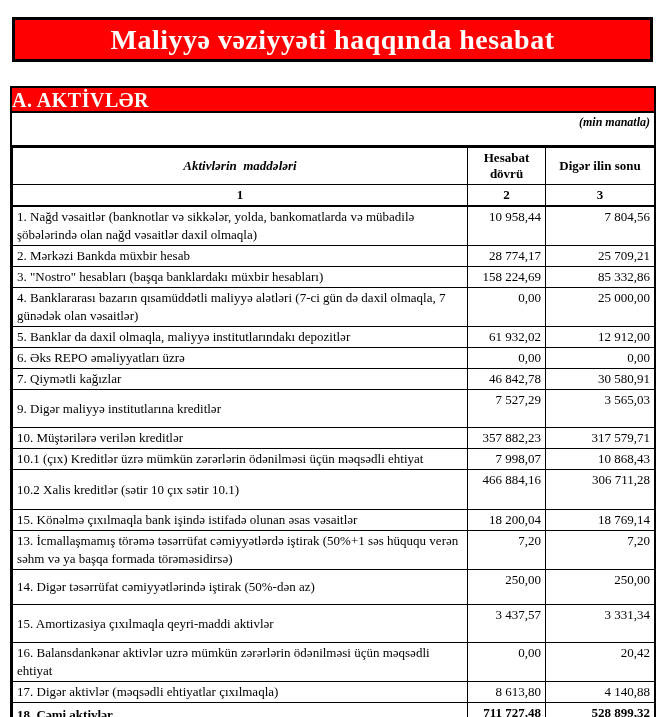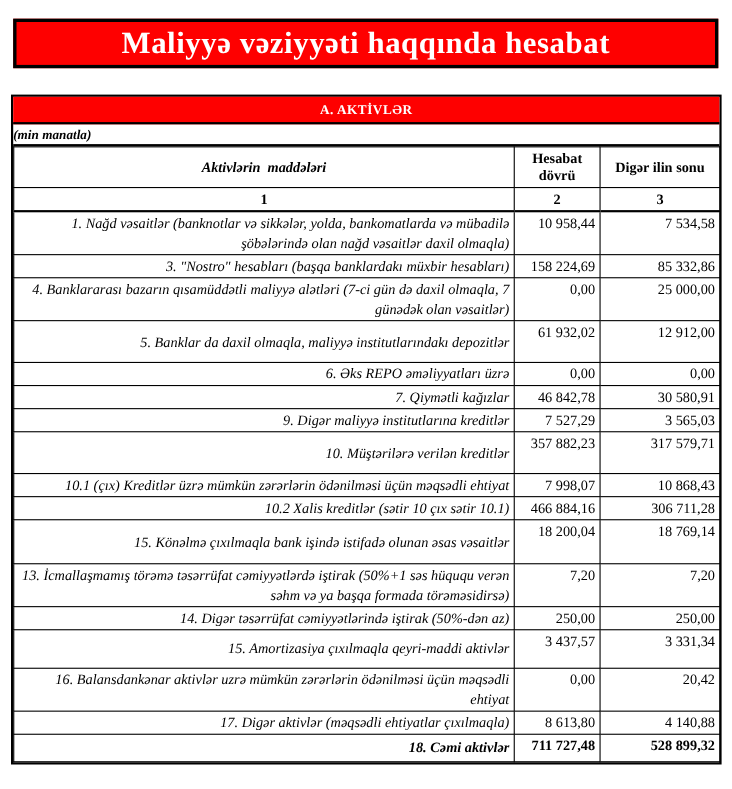--- a/index.html
+++ b/index.html
@@ -23,49 +23,48 @@
   }
   .table-wrap {
     position: absolute; left: 10px; top: 86px; width: 646px;
     border: 2px solid var(--ink);
     background: #ffffff;
   }
   .section-header {
     background: var(--red);
     border-bottom: 2px solid var(--ink);
     color: #ffffff;
-    font-size: 12px; font-weight: bold;
-    text-align: center;
+    font-size: 20px; font-weight: bold;
     height: 25px; line-height: 24px;
     letter-spacing: 0.5px;
   }
   .unit-note {
-    height: 20px; line-height: 19px;
+    height: 34px; line-height: 19px;
     border-bottom: 2px solid var(--ink);
     font-size: 12px; font-style: italic; font-weight: bold;
-    text-align: left; padding-right: 4px;
+    text-align: right; padding-right: 4px; padding-left: 24px;
   }
   table {
     border-collapse: collapse; table-layout: fixed;
     width: 100%;
     font-size: 13px;
   }
   col.c1 { width: 455px; }
   col.c2 { width: 78px;  }
   col.c3 { width: 109px; }
   th, td { border: 1px solid var(--ink); }
   thead th {
     font-weight: bold; text-align: center; vertical-align: middle;
     padding: 2px 4px;
   }
   tr.col-headers th { height: 37px; line-height: 16px; }
   tr.col-headers th.first { white-space: pre-wrap; font-style: italic; }
   tr.col-nums th { height: 18px; border-bottom: 2px solid var(--ink); }
   tbody td { padding: 1px 4px; line-height: 18px; }
-  tbody td.label { vertical-align: middle; text-align: right; font-style: italic; }
+  tbody td.label { vertical-align: middle; text-align: left; }
   tbody td.num   { vertical-align: top;    text-align: right; white-space: nowrap; }
   tbody tr td { height: 20px; }
   
   tbody tr:nth-child(1)  td, tbody tr:nth-child(4) td,
   tbody tr:nth-child(8)  td, tbody tr:nth-child(15) td,
   tbody tr:nth-child(18) td { height: 38px; }
   tbody tr:nth-child(11) td { height: 40px; }
   tbody tr:nth-child(14) td { height: 35px; }
   tbody tr:last-child td {
     font-weight: bold; height: 25px;
@@ -95,21 +94,26 @@
       <tr class="col-nums">
         <th>1</th>
         <th>2</th>
         <th>3</th>
       </tr>
     </thead>
     <tbody>
         <tr>
           <td class="label">1. Nağd vəsaitlər (banknotlar və sikkələr, yolda, bankomatlarda və mübadilə şöbələrində olan nağd vəsaitlər daxil olmaqla)</td>
           <td class="num">10 958,44</td>
-          <td class="num">7 534,58</td>
+          <td class="num">7 804,56</td>
+        </tr>
+        <tr>
+          <td class="label">2. Mərkəzi Bankda müxbir hesab</td>
+          <td class="num">28 774,17</td>
+          <td class="num">25 709,21</td>
         </tr>
         <tr>
           <td class="label">3. "Nostro" hesabları (başqa banklardakı müxbir hesabları)</td>
           <td class="num">158 224,69</td>
           <td class="num">85 332,86</td>
         </tr>
         <tr>
           <td class="label">4. Banklararası bazarın qısamüddətli maliyyə alətləri (7-ci gün də daxil olmaqla, 7 günədək olan vəsaitlər)</td>
           <td class="num">0,00</td>
           <td class="num">25 000,00</td>

